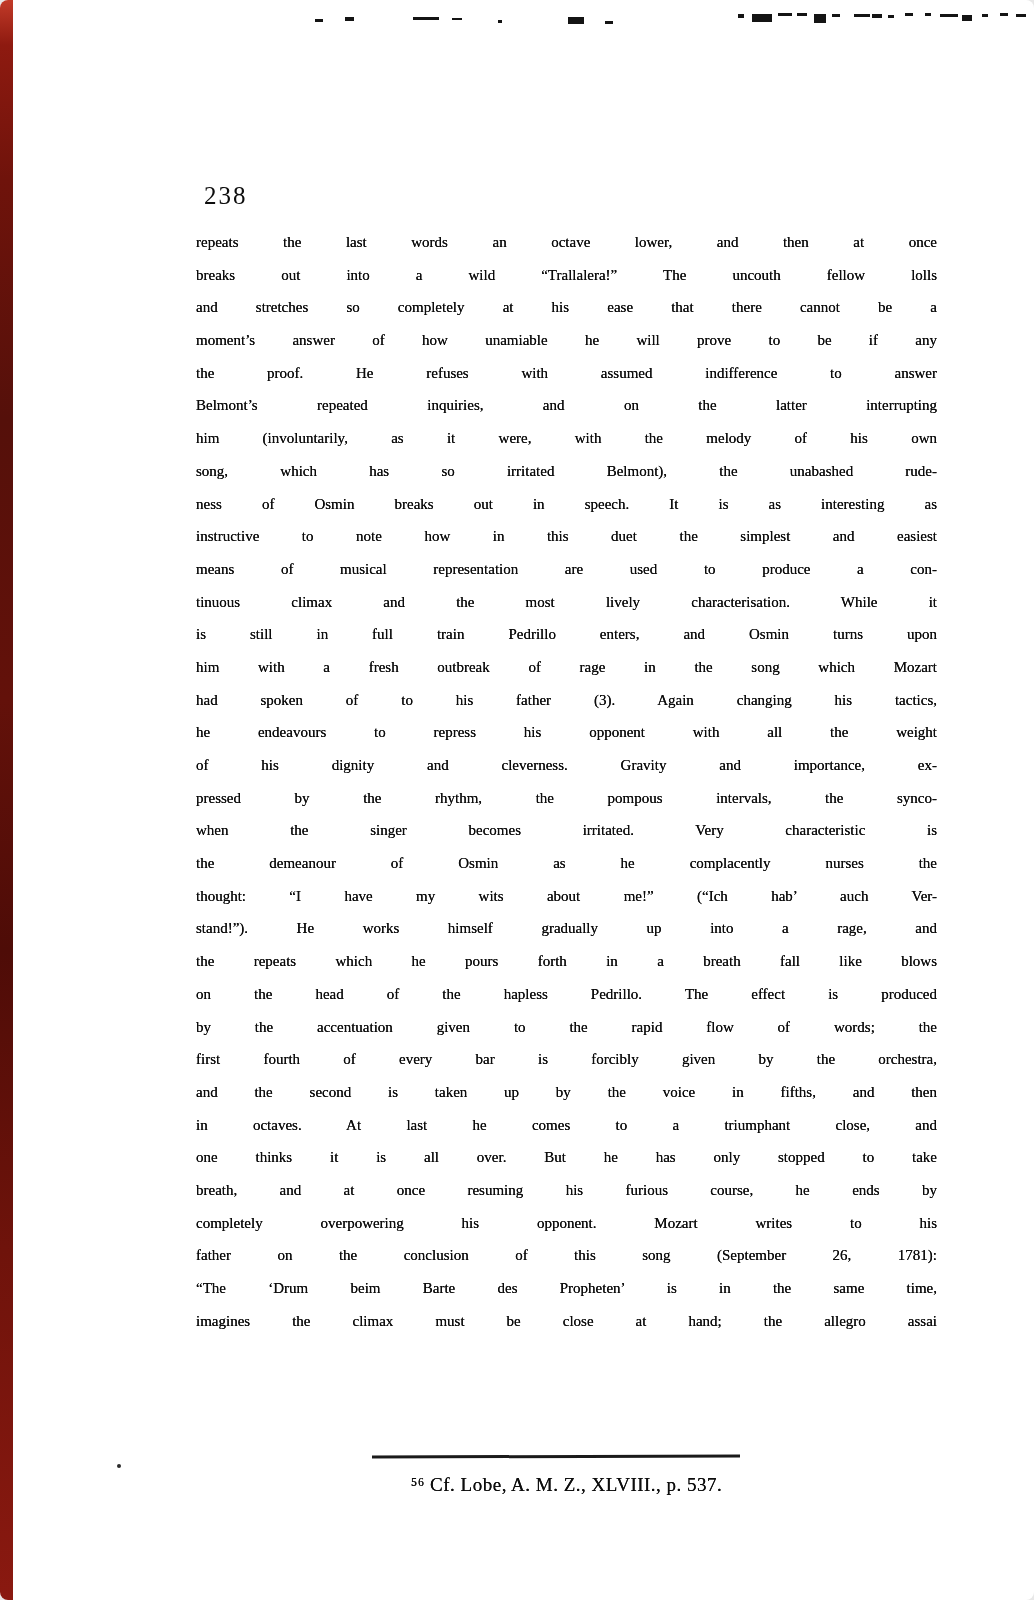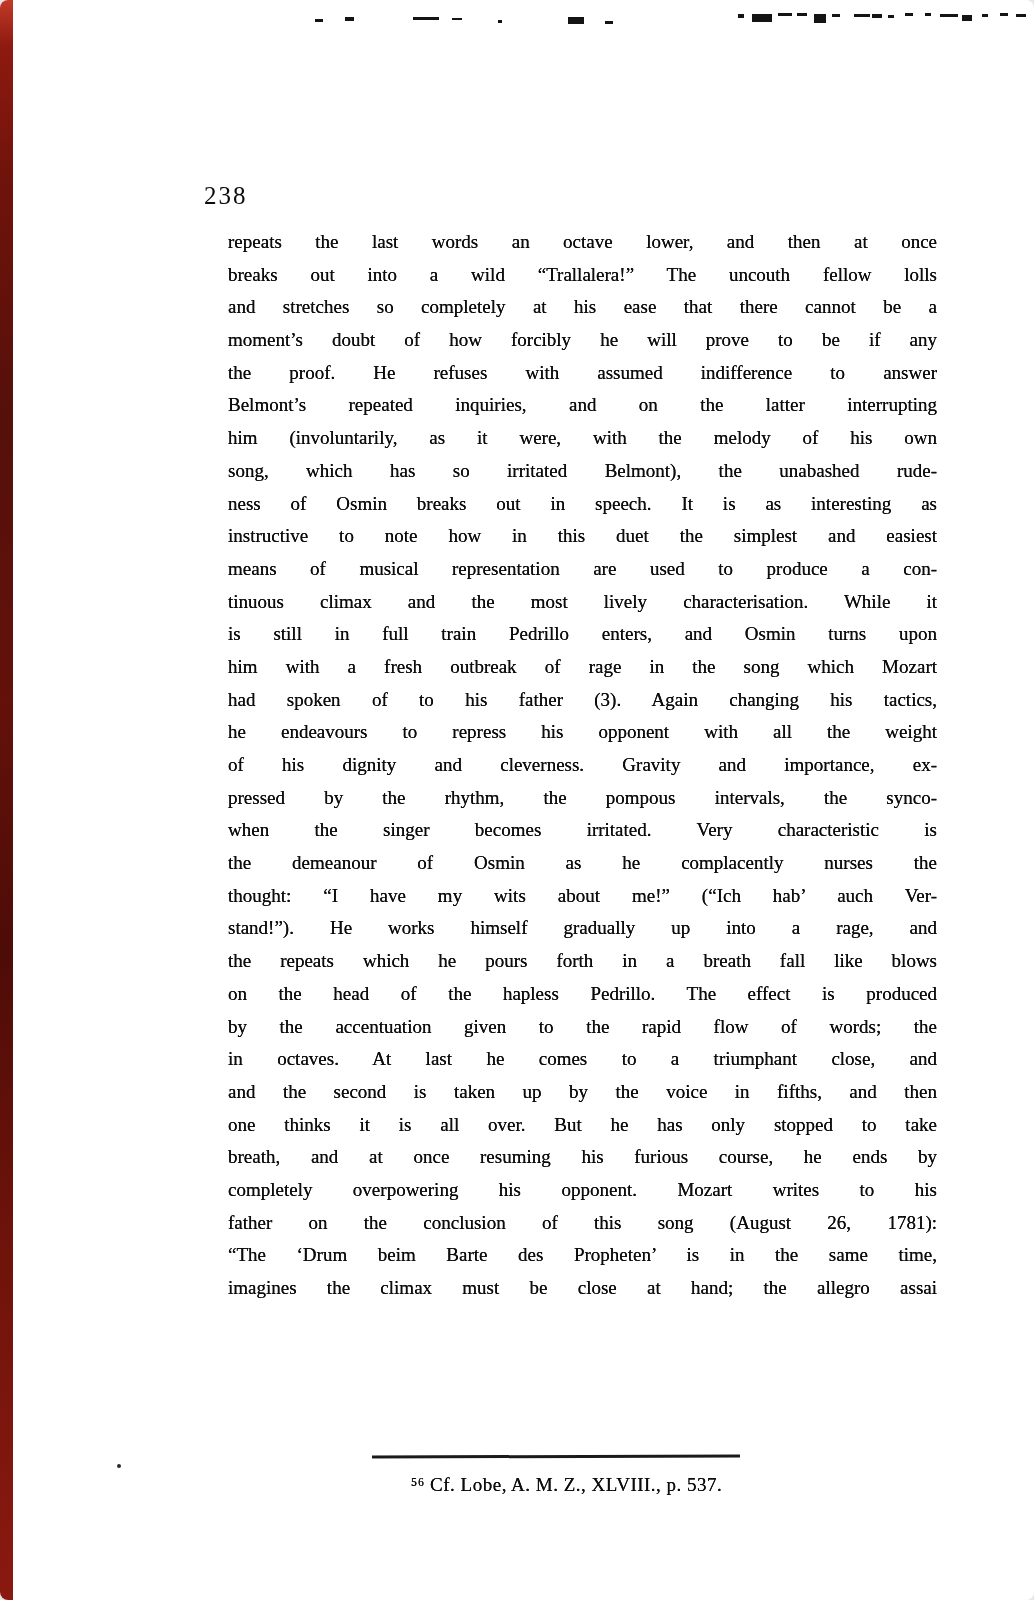--- a/index.html
+++ b/index.html
@@ -37,28 +37,27 @@
     display:block;text-align:center;
     font-size:20px;font-weight:600;letter-spacing:2.5px;
     padding-top:4px;
     white-space:nowrap;
   }
   .body-text{
     position:absolute;left:196px;top:226px;width:741px;
     text-shadow:0 0 0.5px var(--ink);
   }
   .body-text .line{
-    font-size:19px;
+    font-size:15px;
     line-height:32.7px;height:32.7px;
     text-align:justify;
     text-align-last:justify;
     -moz-text-align-last:justify;
     white-space:normal;
     overflow:hidden;
-    margin-left:32px;
   }
   .footnote-rule{
     position:absolute;left:372px;top:1455px;width:368px;height:2.5px;
     background:#1a1a1a;transform:rotate(-0.15deg);
   }
   .footnote{
     position:absolute;left:196px;top:1474px;width:741px;
     text-align:center;font-size:19px;letter-spacing:0.5px;
     text-shadow:0 0 0.4px var(--ink);
   }
@@ -101,21 +100,21 @@
   </div>
 
   <header class="page-header">
     <span class="page-number">238</span>
   </header>
 
   <main class="body-text">
       <div class="line">repeats the last words an octave lower, and then at once</div>
       <div class="line">breaks out into a wild “Trallalera!” The uncouth fellow lolls</div>
       <div class="line">and stretches so completely at his ease that there cannot be a</div>
-      <div class="line">moment’s doubt of how forcibly he will prove to be if any</div>
+      <div class="line">moment’s answer of how unamiable he will prove to be if any</div>
       <div class="line">the proof. He refuses with assumed indifference to answer</div>
       <div class="line">Belmont’s repeated inquiries, and on the latter interrupting</div>
       <div class="line">him (involuntarily, as it were, with the melody of his own</div>
       <div class="line">song, which has so irritated Belmont), the unabashed rude-</div>
       <div class="line">ness of Osmin breaks out in speech. It is as interesting as</div>
       <div class="line">instructive to note how in this duet the simplest and easiest</div>
       <div class="line">means of musical representation are used to produce a con-</div>
       <div class="line">tinuous climax and the most lively characterisation. While it</div>
       <div class="line">is still in full train Pedrillo enters, and Osmin turns upon</div>
       <div class="line">him with a fresh outbreak of rage in the song which Mozart</div>
@@ -123,26 +122,27 @@
       <div class="line">he endeavours to repress his opponent with all the weight</div>
       <div class="line">of his dignity and cleverness. Gravity and importance, ex-</div>
       <div class="line">pressed by the rhythm, the pompous intervals, the synco-</div>
       <div class="line">when the singer becomes irritated. Very characteristic is</div>
       <div class="line">the demeanour of Osmin as he complacently nurses the</div>
       <div class="line">thought: “I have my wits about me!” (“Ich hab’ auch Ver-</div>
       <div class="line">stand!”). He works himself gradually up into a rage, and</div>
       <div class="line">the repeats which he pours forth in a breath fall like blows</div>
       <div class="line">on the head of the hapless Pedrillo. The effect is produced</div>
       <div class="line">by the accentuation given to the rapid flow of words; the</div>
+      <div class="line">first fourth of every bar is forcibly given by the orchestra,</div>
+      <div class="line">and the second is taken up by the voice in fifths, and then</div>
       <div class="line">in octaves. At last he comes to a triumphant close, and</div>
-      <div class="line">and the second is taken up by the voice in fifths, and then</div>
       <div class="line">one thinks it is all over. But he has only stopped to take</div>
       <div class="line">breath, and at once resuming his furious course, he ends by</div>
       <div class="line">completely overpowering his opponent. Mozart writes to his</div>
-      <div class="line">father on the conclusion of this song (August 26, 1781):</div>
+      <div class="line">father on the conclusion of this song (September 26, 1781):</div>
       <div class="line">“The ‘Drum beim Barte des Propheten’ is in the same time,</div>
       <div class="line">imagines the climax must be close at hand; the allegro assai</div>
     </main>
 
   <div class="footnote-rule"></div>
   <div class="footnote">⁵⁶ Cf. Lobe, A. M. Z., XLVIII., p. 537.</div>
 
   <div class="speck"></div>
 
 </div>

